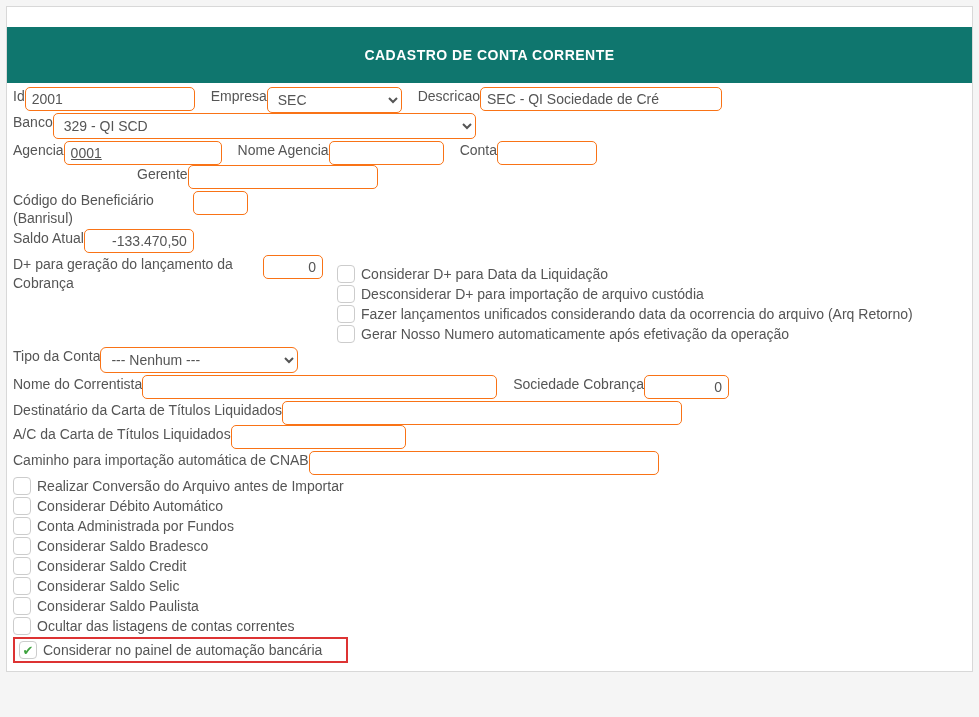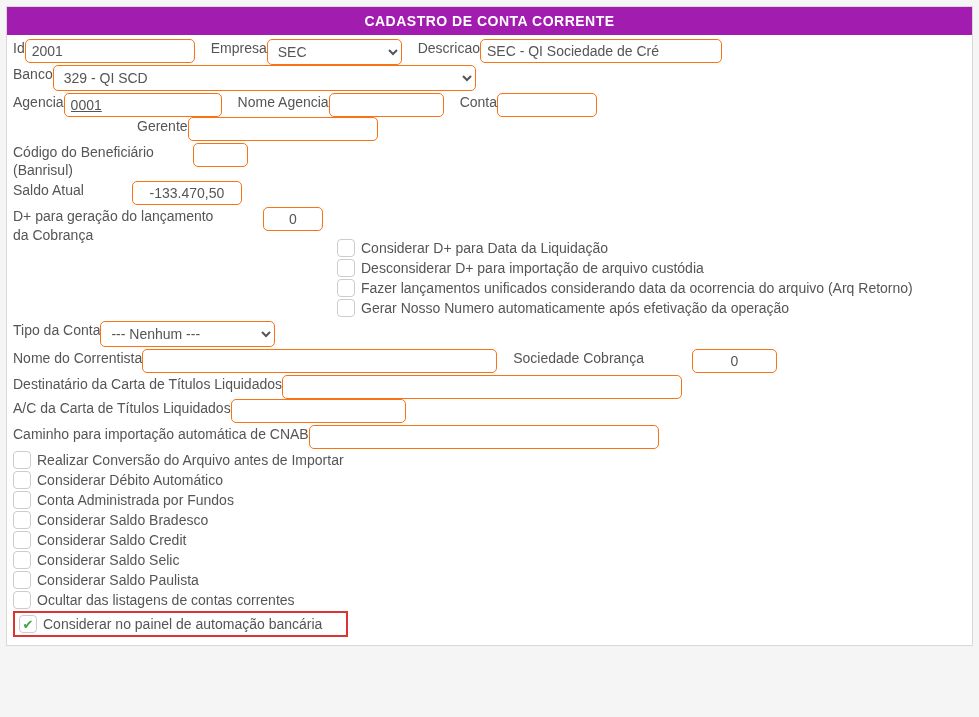--- a/index.html
+++ b/index.html
@@ -1,44 +1,44 @@
 <!DOCTYPE html>
 <html><head>
   <meta charset="utf-8">
   <style>
     * { box-sizing: border-box; margin: 0; padding: 0; }
     body { font-family: "Segoe UI", Arial, sans-serif; font-size: 14px; color: #555; background: #f5f5f5; padding: 6px; }
     .form-container { background: #fff; border: 1px solid #d8d8d8; }
-    .header { background: #a21caf; color: #fff; text-align: center; font-weight: bold; padding: 6px 0; font-size: 14px; letter-spacing: 0.5px; }
+    .header { background: #0f766e; color: #fff; text-align: center; font-weight: bold; padding: 20px 0; font-size: 14px; letter-spacing: 0.5px; margin-top: 20px; }
     .body { padding: 4px 6px 6px 6px; }
     .row { display: flex; flex-wrap: wrap; gap: 0 16px; margin-bottom: 2px; }
     .field { display: flex; flex-direction: row; }
     .label { font-size: 14px; color: #555; margin-bottom: 0; line-height: 1.3; }
     input[type="text"], select { border: 1px solid #f97316; border-radius: 5px; padding: 2px 6px; font-size: 14px; font-family: inherit; background: #fff; color: #555; height: 24px; }
     select { height: 26px; }
     .w-id { width: 170px; }
     .w-empresa { width: 135px; }
     .w-descricao { width: 242px; }
     .w-banco { width: 423px; }
     .w-agencia { width: 158px; text-decoration: underline; }
     .w-nome-agencia { width: 115px; }
     .w-conta { width: 100px; }
     .w-gerente { width: 190px; }
     .w-benef { width: 55px; }
     .w-saldo { width: 110px; }
     .w-dmais { width: 60px; }
-    .w-tipo { width: 175px; }
+    .w-tipo { width: 198px; border-radius: 6px; }
     .w-cnpj { width: 195px; }
     .w-nome-corr { width: 355px; }
     .w-prioridade { width: 85px; }
     .w-destinatario { width: 400px; }
     .w-ac { width: 175px; }
     .w-caminho { width: 350px; }
     .red-input { color: #d73a49; }
-    .right { text-align: center; margin-left: 48px; }
+    .right { text-align: right; }
     .cb-row { display: flex; align-items: center; margin: 2px 0; }
     .cb { width: 18px; height: 18px; border: 1px solid #ccc; border-radius: 4px; background: #fff; display: inline-flex; align-items: center; justify-content: center; margin-right: 6px; flex-shrink: 0; cursor: pointer; }
     .cb.checked::after { content: "✔"; color: #3fa33f; font-size: 13px; line-height: 1; }
     .cb-label { font-size: 14px; color: #555; cursor: pointer; }
     .cb-group-side { margin-left: 4px; }
     .dmais-row { display: flex; align-items: flex-start; gap: 10px; }
     .dmais-left { width: 310px; }
     .dmais-right { flex: 1; }
     .highlight { border: 2px solid #d33; padding: 2px 4px; width: 335px; }
     .highlight .cb-label { max-width: 290px; }
@@ -108,21 +108,21 @@
     </div>
 
     <div class="dmais-row">
       <div class="dmais-left">
         <div class="field">
           <span class="label">D+ para geração do lançamento da Cobrança</span>
           <input type="text" class="w-dmais red-input right" value="0" style="">
         </div>
       </div>
       <div class="dmais-right cb-group-side">
-        <div class="cb-row" style="margin-top:32px;">
+        <div class="cb-row" style="margin-top:10px;">
           <span class="cb"></span>
           <span class="cb-label">Considerar D+ para Data da Liquidação</span>
         </div>
         <div class="cb-row">
           <span class="cb"></span>
           <span class="cb-label">Desconsiderar D+ para importação de arquivo custódia</span>
         </div>
         <div class="cb-row">
           <span class="cb"></span>
           <span class="cb-label">Fazer lançamentos unificados considerando data da ocorrencia do arquivo (Arq Retorno)</span>

